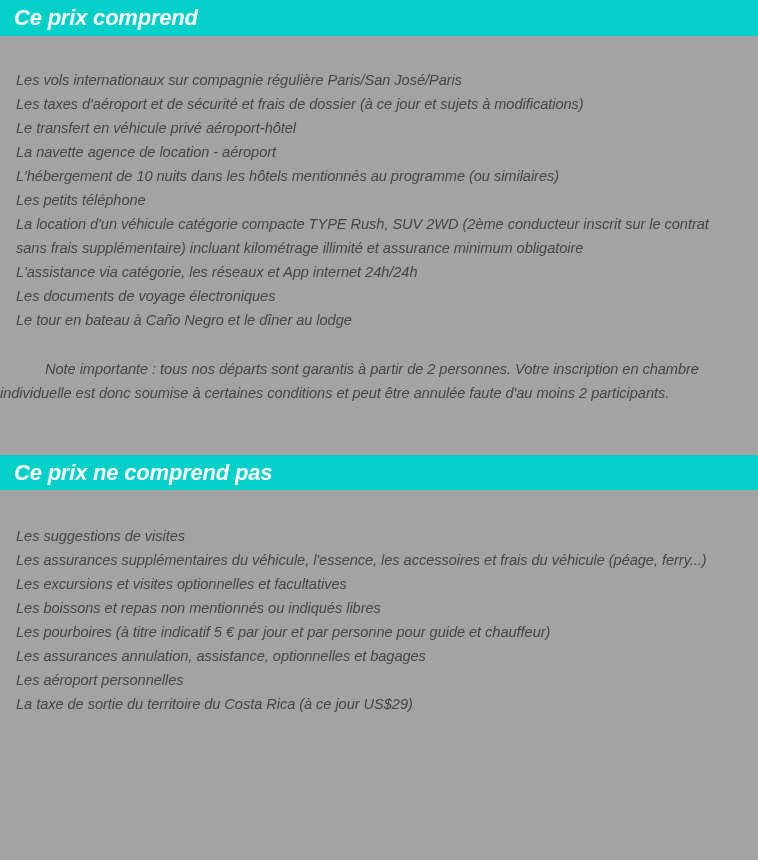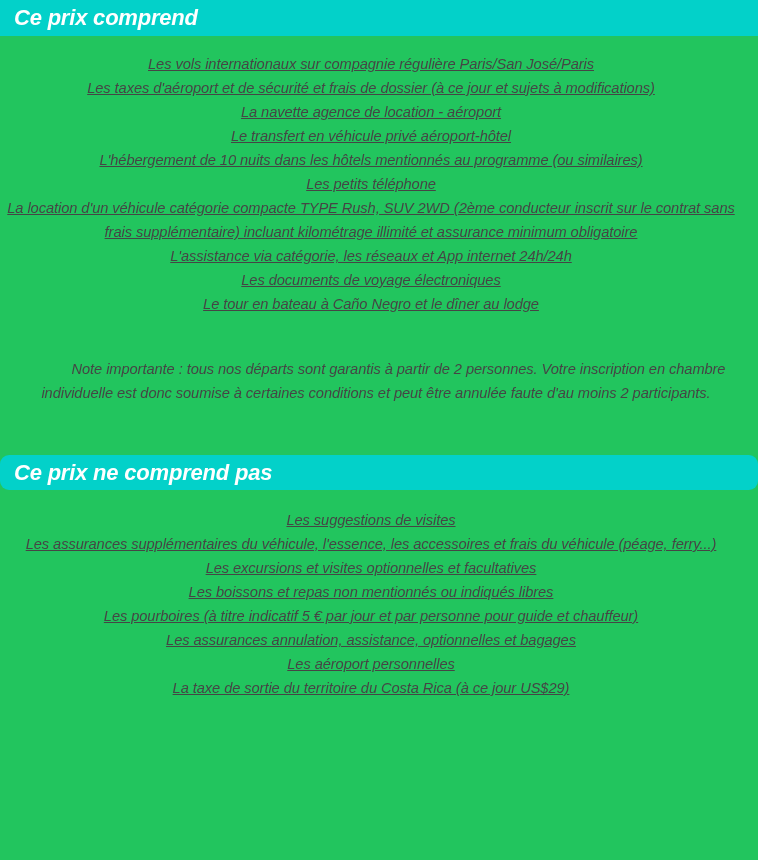--- a/index.html
+++ b/index.html
@@ -12,22 +12,21 @@
     height: 860px;
     font-family: "Liberation Sans", sans-serif;
     color: #454545;
     overflow: hidden;
     position: relative;
   }
   .page {
     width: 758px;
     height: 860px;
     position: relative;
-    background: #22c55e;
-    text-align: center;
+    background: #a3a3a3;
   }
 
   
   .section-header {
     background: #03d1c9;
     width: 100%;
     box-sizing: border-box;
     display: flex;
     align-items: center;
   }
@@ -44,23 +43,22 @@
   #section-include-header {
     height: 36px;
   }
   #section-exclude-header {
     height: 35px;
   }
 
   
   .item-list {
     list-style: none;
-    margin: 0;
+    margin: 16px;
     padding: 0;
-    text-decoration: underline;
   }
   .item-list li {
     font-style: italic;
     font-size: 14.6px;
     line-height: 24px;
     color: #454545;
     padding: 0 10px 0 0;
     letter-spacing: -0.05px;
   }
   .note-para {
@@ -93,21 +91,20 @@
   }
   #section-include-header {
     position: absolute;
     left: 0;
     top: 0;
   }
   #section-exclude-header {
     position: absolute;
     left: 0;
     top: 455px;
-    border-radius: 9px;
   }
   #exclude-body {
     position: absolute;
     left: 0;
     top: 508px;
     width: 752px;
   }
 </style>
 </head>
 <body>
@@ -115,22 +112,22 @@
 <div class="page">
 
   <div class="section-header" id="section-include-header">
     <span class="section-title">Ce prix comprend</span>
   </div>
 
   <div id="include-body">
     <ul class="item-list">
       <li>Les vols internationaux sur compagnie régulière Paris/San José/Paris</li>
       <li>Les taxes d'aéroport et de sécurité et frais de dossier (à ce jour et sujets à modifications)</li>
+      <li>Le transfert en véhicule privé aéroport-hôtel</li>
       <li>La navette agence de location - aéroport</li>
-      <li>Le transfert en véhicule privé aéroport-hôtel</li>
       <li>L'hébergement de 10 nuits dans les hôtels mentionnés au programme (ou similaires)</li>
       <li>Les petits téléphone</li>
       <li>La location d'un véhicule catégorie compacte TYPE Rush, SUV 2WD (2ème conducteur inscrit sur le contrat sans frais supplémentaire) incluant kilométrage illimité et assurance minimum obligatoire</li>
       <li>L'assistance via catégorie, les réseaux et App internet 24h/24h</li>
       <li>Les documents de voyage électroniques</li>
       <li>Le tour en bateau à Caño Negro et le dîner au lodge</li>
     </ul>
   </div>
 
   <p class="note-para" id="include-note"><span class="note-label">Note importante</span><span> : tous nos départs sont garantis à partir de 2 personnes. Votre inscription en chambre individuelle est donc soumise à certaines conditions et peut être annulée faute d'au moins 2 participants.</span></p>

